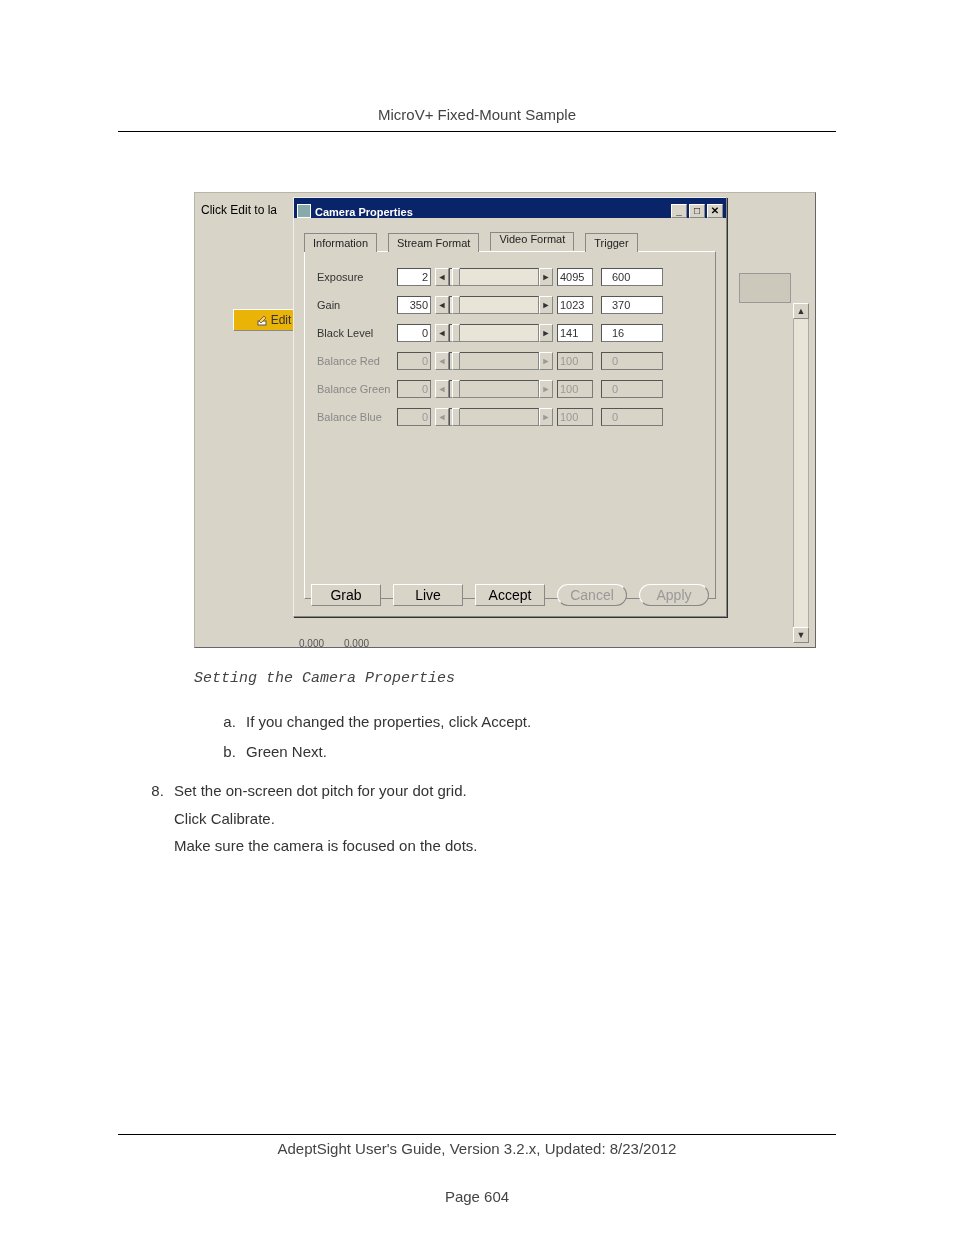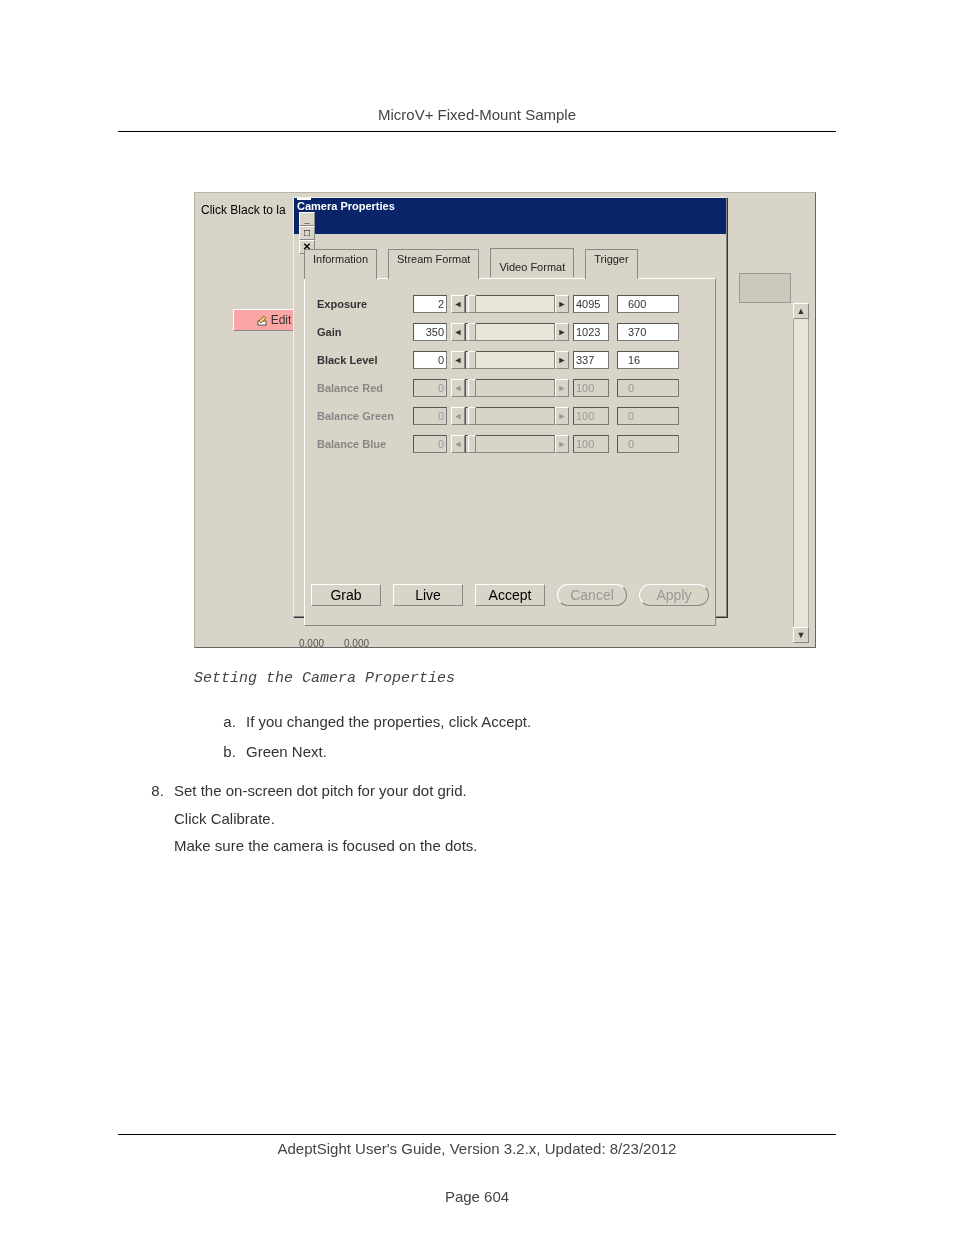--- a/index.html
+++ b/index.html
@@ -42,45 +42,44 @@
   .bg-text {
     position: absolute;
     top: 10px; left: 6px;
     font-size: 12px;
     color: #000;
   }
   .edit-btn {
     position: absolute;
     top: 116px; left: 38px;
     width: 82px; height: 22px;
-    background: #fca5a5;
+    background: #eab308;
     border: 1px solid #888; border-top-color:#fff; border-left-color:#fff;
     font-size: 12px;
     text-align: center;
     line-height: 20px;
   }
   .edit-btn svg { vertical-align: -2px; margin-right: 2px; }
   .dlg {
     position: absolute;
     top: 4px; left: 98px;
     width: 434px; height: 420px;
     background: #d8d4c8;
     border: 1px solid #888; border-top-color:#eee; border-left-color:#eee;
     box-shadow: 1px 1px 0 #333;
   }
   .titlebar {
-    height: 36px;
+    height: 20px;
     background: linear-gradient(#0a246a, #0a246a);
     color: #fff;
     font-size: 11px;
     font-weight: bold;
     display: flex;
-    align-items: flex-start;
+    align-items: flex-end;
     padding: 0 3px 0 3px;
-    flex-direction: column;
   }
   .titlebar-icon {
     width: 14px; height: 14px;
     background: #8aa; border:1px solid #fff;
     margin-right: 4px;
   }
   .titlebar-text { flex: 1; }
   .winbtn {
     width: 16px; height: 14px;
     background: #d8d4c8;
@@ -101,38 +100,38 @@
     border: 1px solid #888;
     border-bottom: none;
     background: #d8d4c8;
     margin-right: -1px;
     position: relative; top:1px;
     color: #222;
   }
   .tab.active {
     background: #d8d4c8;
     border-bottom: 1px solid #d8d4c8;
-    top:0; padding-top:12px; padding-bottom:4px;
+    top:0; padding-top:0; padding-bottom:4px;
     z-index:2;
   }
   .tabpanel {
     margin: 0 10px;
     border: 1px solid #888; border-top-color:#fff; border-left-color:#fff;
     background: #d8d4c8;
     height: 348px;
     padding: 16px 12px;
   }
   .prop-row {
     display: flex;
     align-items: center;
     margin-bottom: 10px;
     font-size: 11px;
   }
   .prop-row.disabled { color: #888; }
-  .prop-label { width: 96px; font-weight: bold; }
+  .prop-label { width: 80px; }
   .numbox {
     width: 34px; height: 18px;
     background: #fff; border:1px solid #7a7a7a;
     border-top-color:#555; border-left-color:#555;
     text-align: right; padding-right:2px;
     font-size: 11px; line-height:16px;
   }
   .prop-row.disabled .numbox,
   .prop-row.disabled .slider-btn,
   .prop-row.disabled .slider-track,
@@ -227,21 +226,21 @@
   }
 </style>
 </head>
 <body>
 
 <div class="page">
   <div class="header-title">MicroV+ Fixed-Mount Sample</div>
   <hr class="header-rule">
 
   <div class="screenshot-wrap">
-    <div class="bg-text">Click Black to la</div>
+    <div class="bg-text">Click Edit to la</div>
 
     <div class="edit-btn">
       <svg width="12" height="12">
           <rect x="1" y="7" width="8" height="4" fill="#fff" stroke="#555"></rect>
           <path d="M2 7 L7 2 L9 4 L4 9 Z" fill="#fc6" stroke="#863"></path>
         </svg><span>Edit</span>
     </div>
 
     <div class="preview-area"></div>
 
@@ -291,21 +290,21 @@
         <div class="prop-row">
           <div class="prop-label">Black Level</div>
           <div class="numbox">0</div>
           <div class="slider">
             <div class="slider-btn">◄</div>
             <div class="slider-track">
                 <div class="slider-thumb"></div>
               </div>
             <div class="slider-btn">►</div>
           </div>
-          <div class="valbox">337</div>
+          <div class="valbox">141</div>
           <div class="curbox">16</div>
         </div>
         <div class="prop-row disabled">
           <div class="prop-label">Balance Red</div>
           <div class="numbox">0</div>
           <div class="slider">
             <div class="slider-btn">◄</div>
             <div class="slider-track">
                 <div class="slider-thumb"></div>
               </div>

